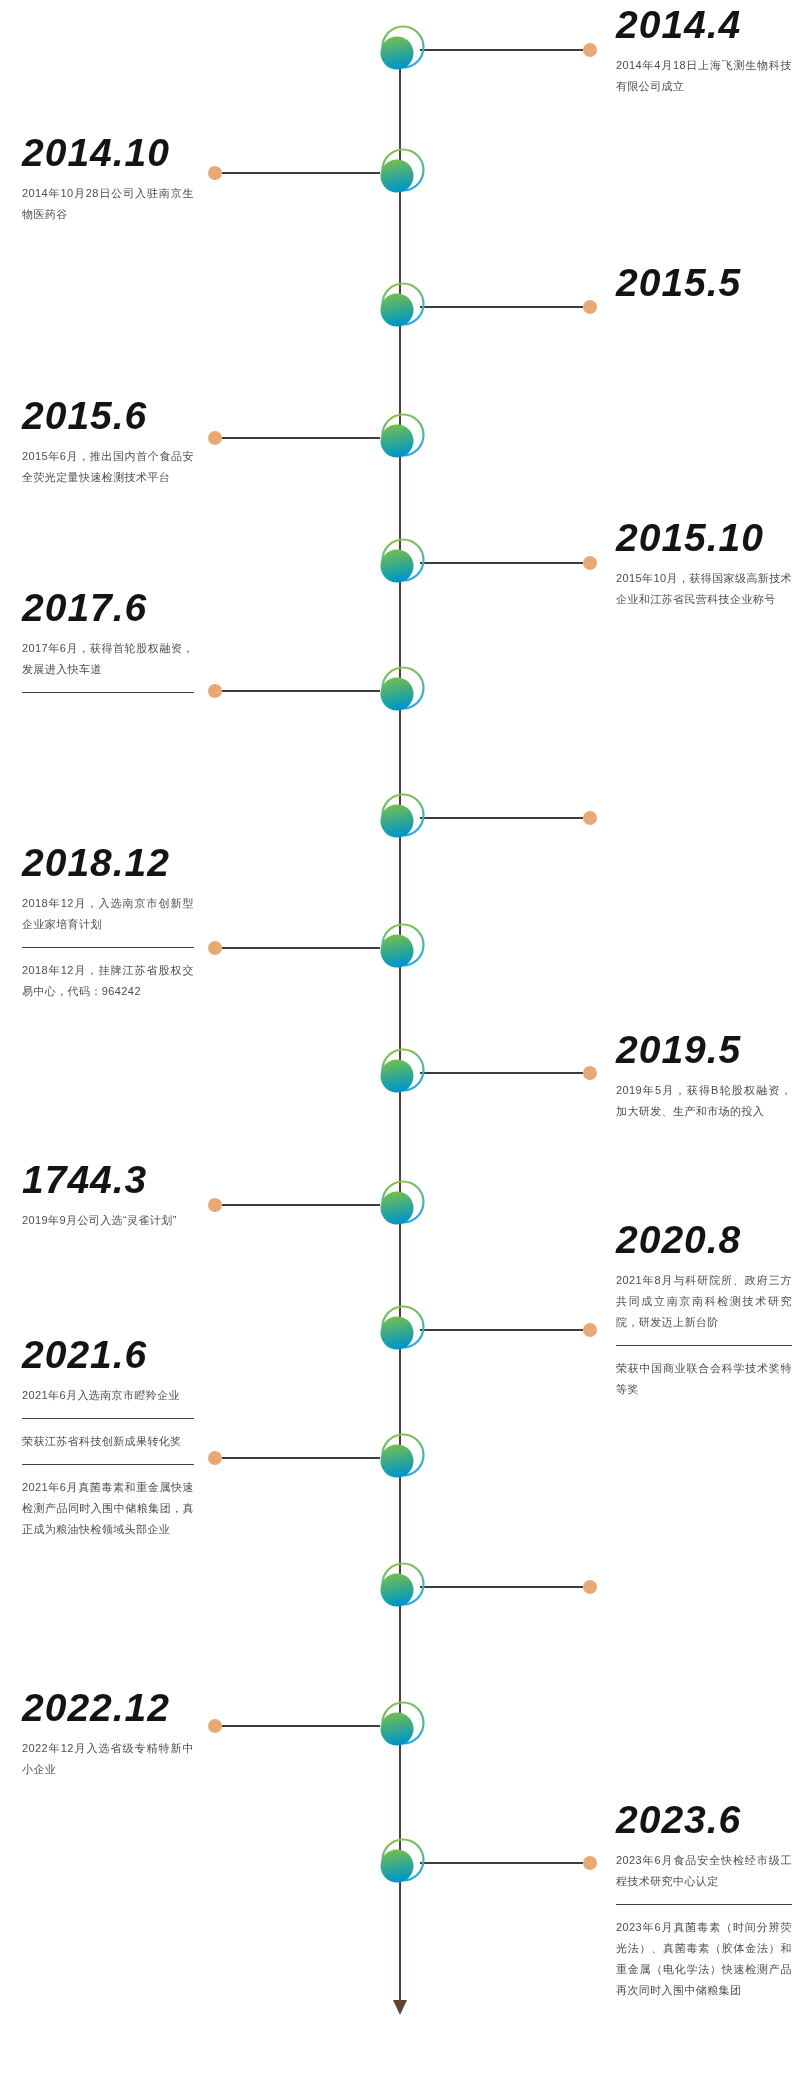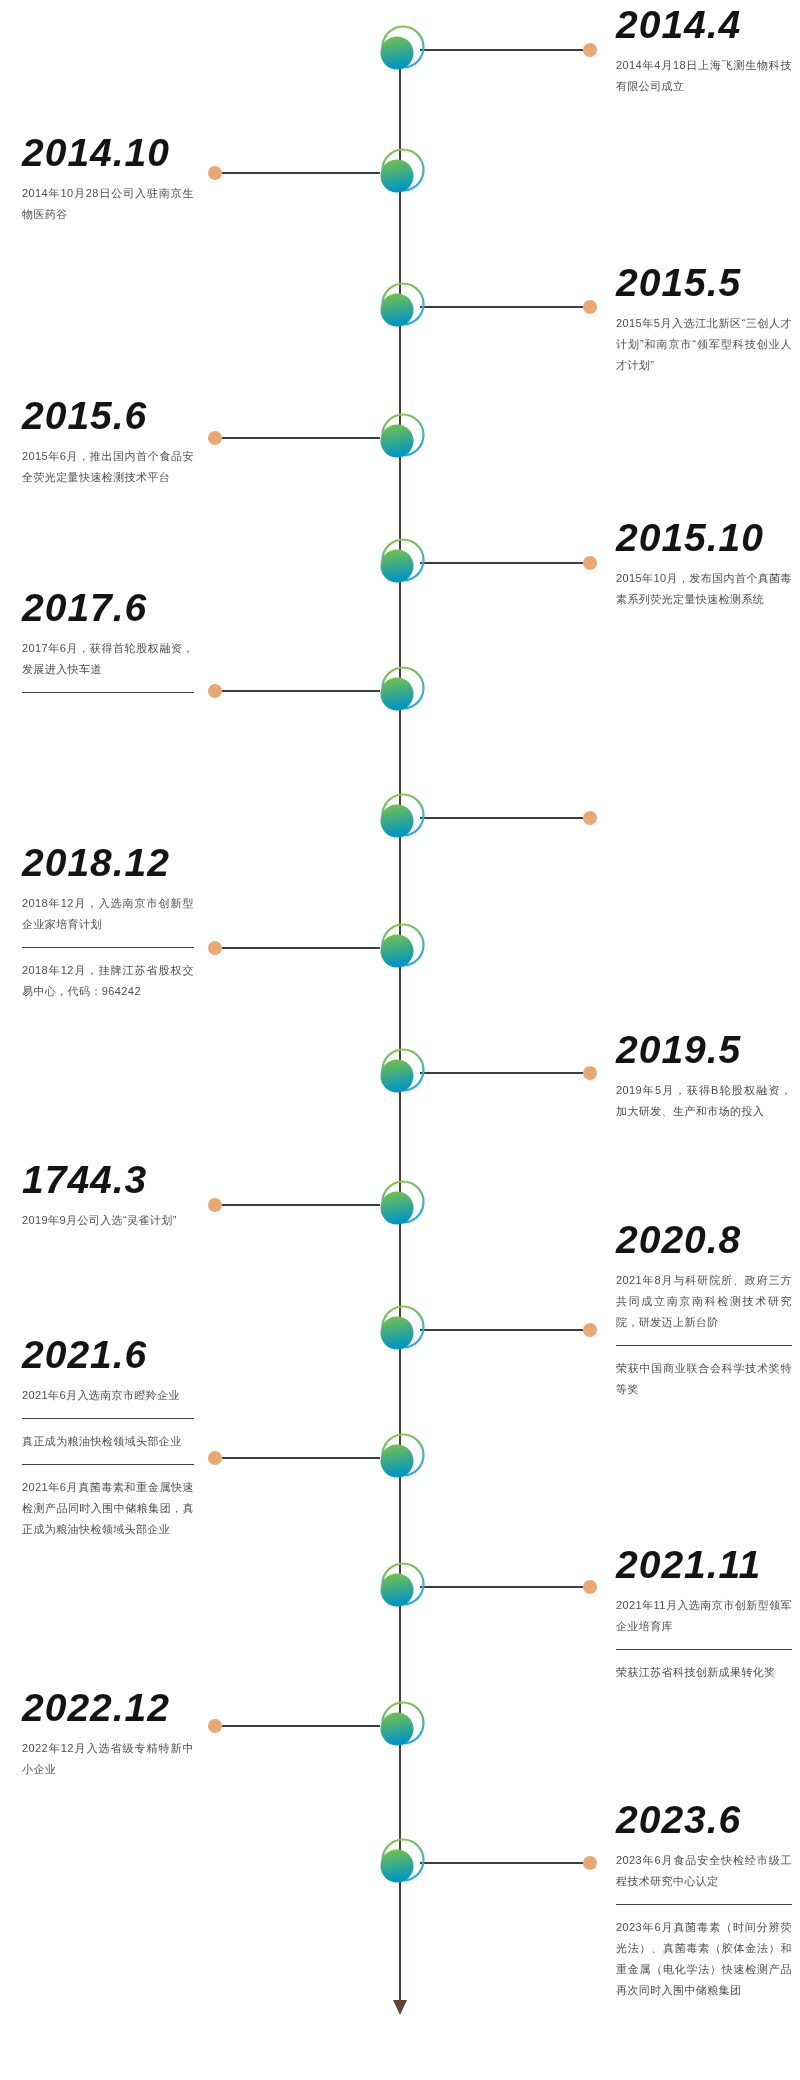--- a/index.html
+++ b/index.html
@@ -54,31 +54,30 @@
     <p>2014年4月18日上海飞测生物科技有限公司成立</p>
   </div>
 
   <div class="item left" style="top:133px">
     <h2>2014.10</h2>
     <p>2014年10月28日公司入驻南京生物医药谷</p>
   </div>
 
   <div class="item right" style="top:263px">
     <h2>2015.5</h2>
-    <p>2015年5月入选江北新区“三创人才计划”和南京市“领军型科技创业人才计划”</p>
   </div>
 
   <div class="item left" style="top:396px">
     <h2>2015.6</h2>
     <p>2015年6月，推出国内首个食品安全荧光定量快速检测技术平台</p>
   </div>
 
   <div class="item right" style="top:518px">
     <h2>2015.10</h2>
-    <p>2015年10月，发布国内首个真菌毒素系列荧光定量快速检测系统</p>
+    <p>2015年10月，获得国家级高新技术企业和江苏省民营科技企业称号</p>
   </div>
 
   <div class="item left" style="top:588px">
     <h2>2017.6</h2>
     <p>2017年6月，获得首轮股权融资，发展进入快车道</p>
     <div class="hr"></div>
   </div>
 
 
   <div class="item left" style="top:843px">
@@ -102,31 +101,25 @@
     <h2>2020.8</h2>
     <p>2021年8月与科研院所、政府三方共同成立南京南科检测技术研究院，研发迈上新台阶</p>
     <div class="hr"></div>
     <p>荣获中国商业联合会科学技术奖特等奖</p>
   </div>
 
   <div class="item left" style="top:1335px">
     <h2>2021.6</h2>
     <p>2021年6月入选南京市瞪羚企业</p>
     <div class="hr"></div>
-    <p>真正成为粮油快检领域头部企业</p>
+    <p>荣获江苏省科技创新成果转化奖</p>
     <div class="hr"></div>
     <p>2021年6月真菌毒素和重金属快速检测产品同时入围中储粮集团，真正成为粮油快检领域头部企业</p>
   </div>
 
-  <div class="item right" style="top:1545px">
-    <h2>2021.11</h2>
-    <p>2021年11月入选南京市创新型领军企业培育库</p>
-    <div class="hr"></div>
-    <p>荣获江苏省科技创新成果转化奖</p>
-  </div>
 
   <div class="item left" style="top:1688px">
     <h2>2022.12</h2>
     <p>2022年12月入选省级专精特新中小企业</p>
   </div>
 
   <div class="item right" style="top:1800px">
     <h2>2023.6</h2>
     <p>2023年6月食品安全快检经市级工程技术研究中心认定</p>
     <div class="hr"></div>

